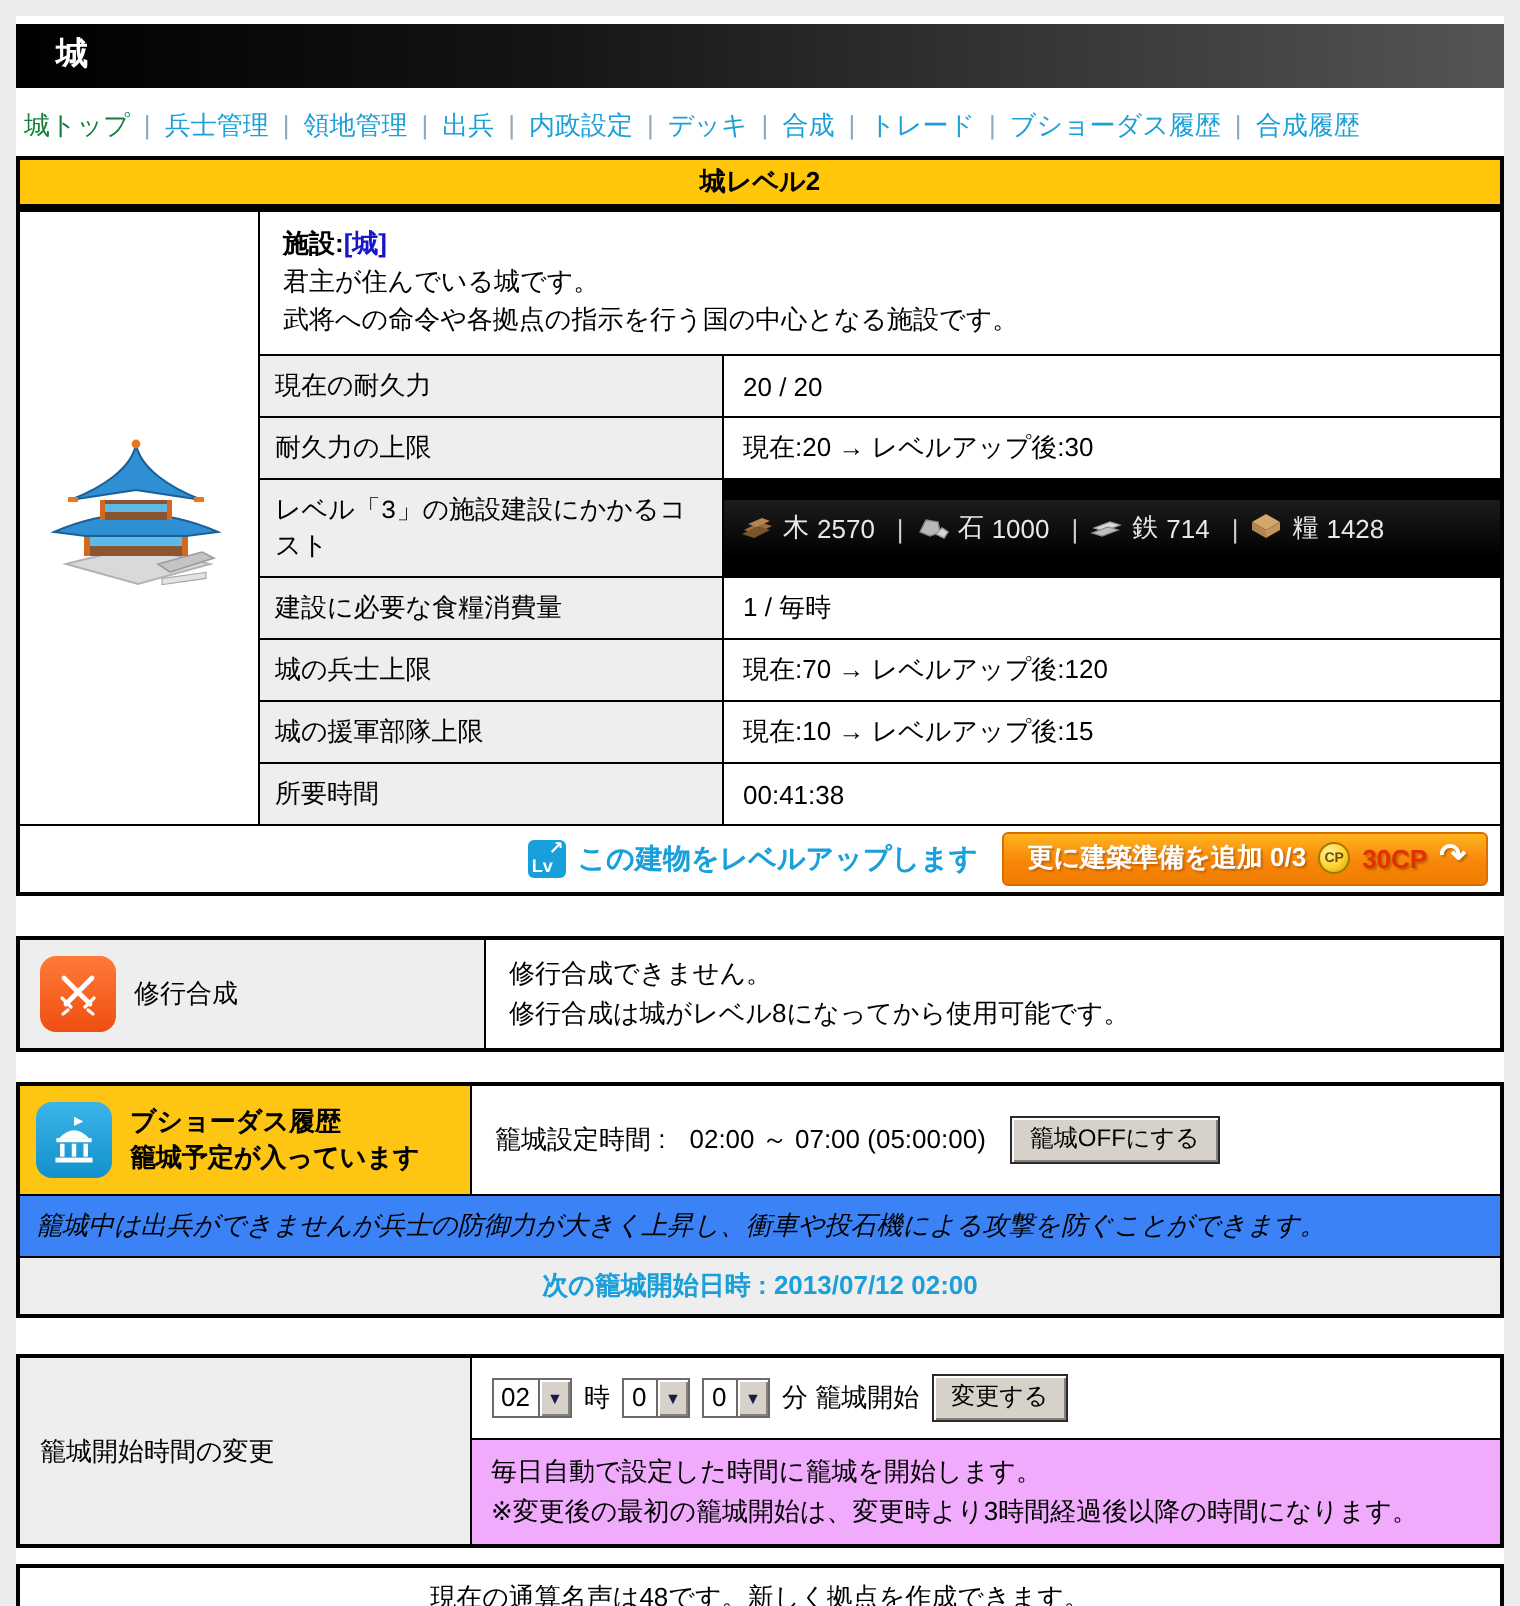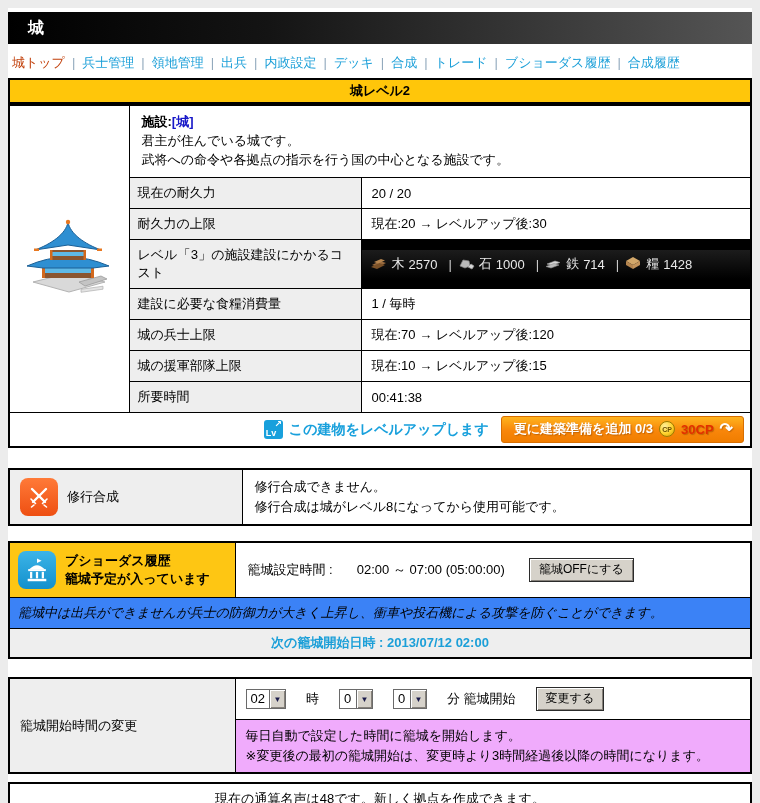--- a/index.html
+++ b/index.html
@@ -19,21 +19,21 @@
     background:linear-gradient(to right,#000 0%,#141414 35%,#555 100%);
     color:#fff; font-size:16px; font-weight:bold;
     padding-left:20px;
   }
 
   
   .nav { margin:9px 2px 0 4px; line-height:20px; }
   .nav a { color:#1b9fd8; text-decoration:none; cursor:pointer; }
   .nav .navitem { white-space:nowrap; }
   .nav .navitem:not(:last-child)::after { content:"|"; color:#90a8bc; margin:0 7px; font-weight:normal; }
-  .nav .current { color:#c2410c; }
+  .nav .current { color:#15803d; }
 
   
   .level-header {
     margin-top:5px;
     background:#ffc60a;
     border:2px solid #000;
     text-align:center; font-weight:bold;
     padding:2px 0; font-size:13px;
   }
 
@@ -97,21 +97,21 @@
     width:38px; height:38px; border-radius:8px;
     display:inline-flex; align-items:center; justify-content:center; flex:none;
   }
   .swords-icon { background:linear-gradient(#ff7a38,#ee4f12); }
   .siege-icon  { background:linear-gradient(#3cb4e8,#1390cc); }
   td.train-right { padding:6px 12px; line-height:20px; background:#fff; }
 
   
   td.siege-left { width:226px; background:#fec613; padding:8px 8px; font-weight:bold; line-height:18px; }
   td.siege-right { background:#fff; padding:8px 12px; }
-  .siege-time-row { display:flex; align-items:center; gap:24px; }
+  .siege-time-row { display:flex; align-items:center; gap:12px; }
   td.siege-desc { padding:6px 8px; background:#3b82f6;font-style:italic; }
   td.siege-next { padding:5px 8px; background:#eee; text-align:center; font-weight:bold; color:#1b9fd8; }
 
   
   .btn-win {
     font-size:12px; font-family:inherit;
     background:#d6d2ca; color:#000;
     border:1px solid #2b2b2b;
     box-shadow:inset 1px 1px 0 #fff, inset -1px -1px 0 #86817a;
     padding:2px 9px 3px 9px; cursor:pointer; white-space:nowrap;
@@ -125,21 +125,21 @@
     width:16px; background:#d6d2ca;
     border-left:1px solid #6a6a6a;
     display:flex; align-items:center; justify-content:center;
     font-size:8px; color:#1a1a4a;
     box-shadow:inset 1px 1px 0 #fff, inset -1px -1px 0 #86817a;
   }
 
   
   td.sched-left { width:226px; background:#eee; padding:8px 10px; }
   td.sched-sel { padding:8px 10px; background:#fff; }
-  .sched-row { display:flex; align-items:center; gap:20px; }
+  .sched-row { display:flex; align-items:center; gap:6px; }
   td.sched-note { padding:6px 10px; background:#f0abfc; line-height:20px; }
 
   
   .fame {
     margin-top:8px; border:2px solid #000; background:#fff;
     text-align:center; padding:5px 4px; line-height:20px;
   }
 </style>
 </head>
 <body>

